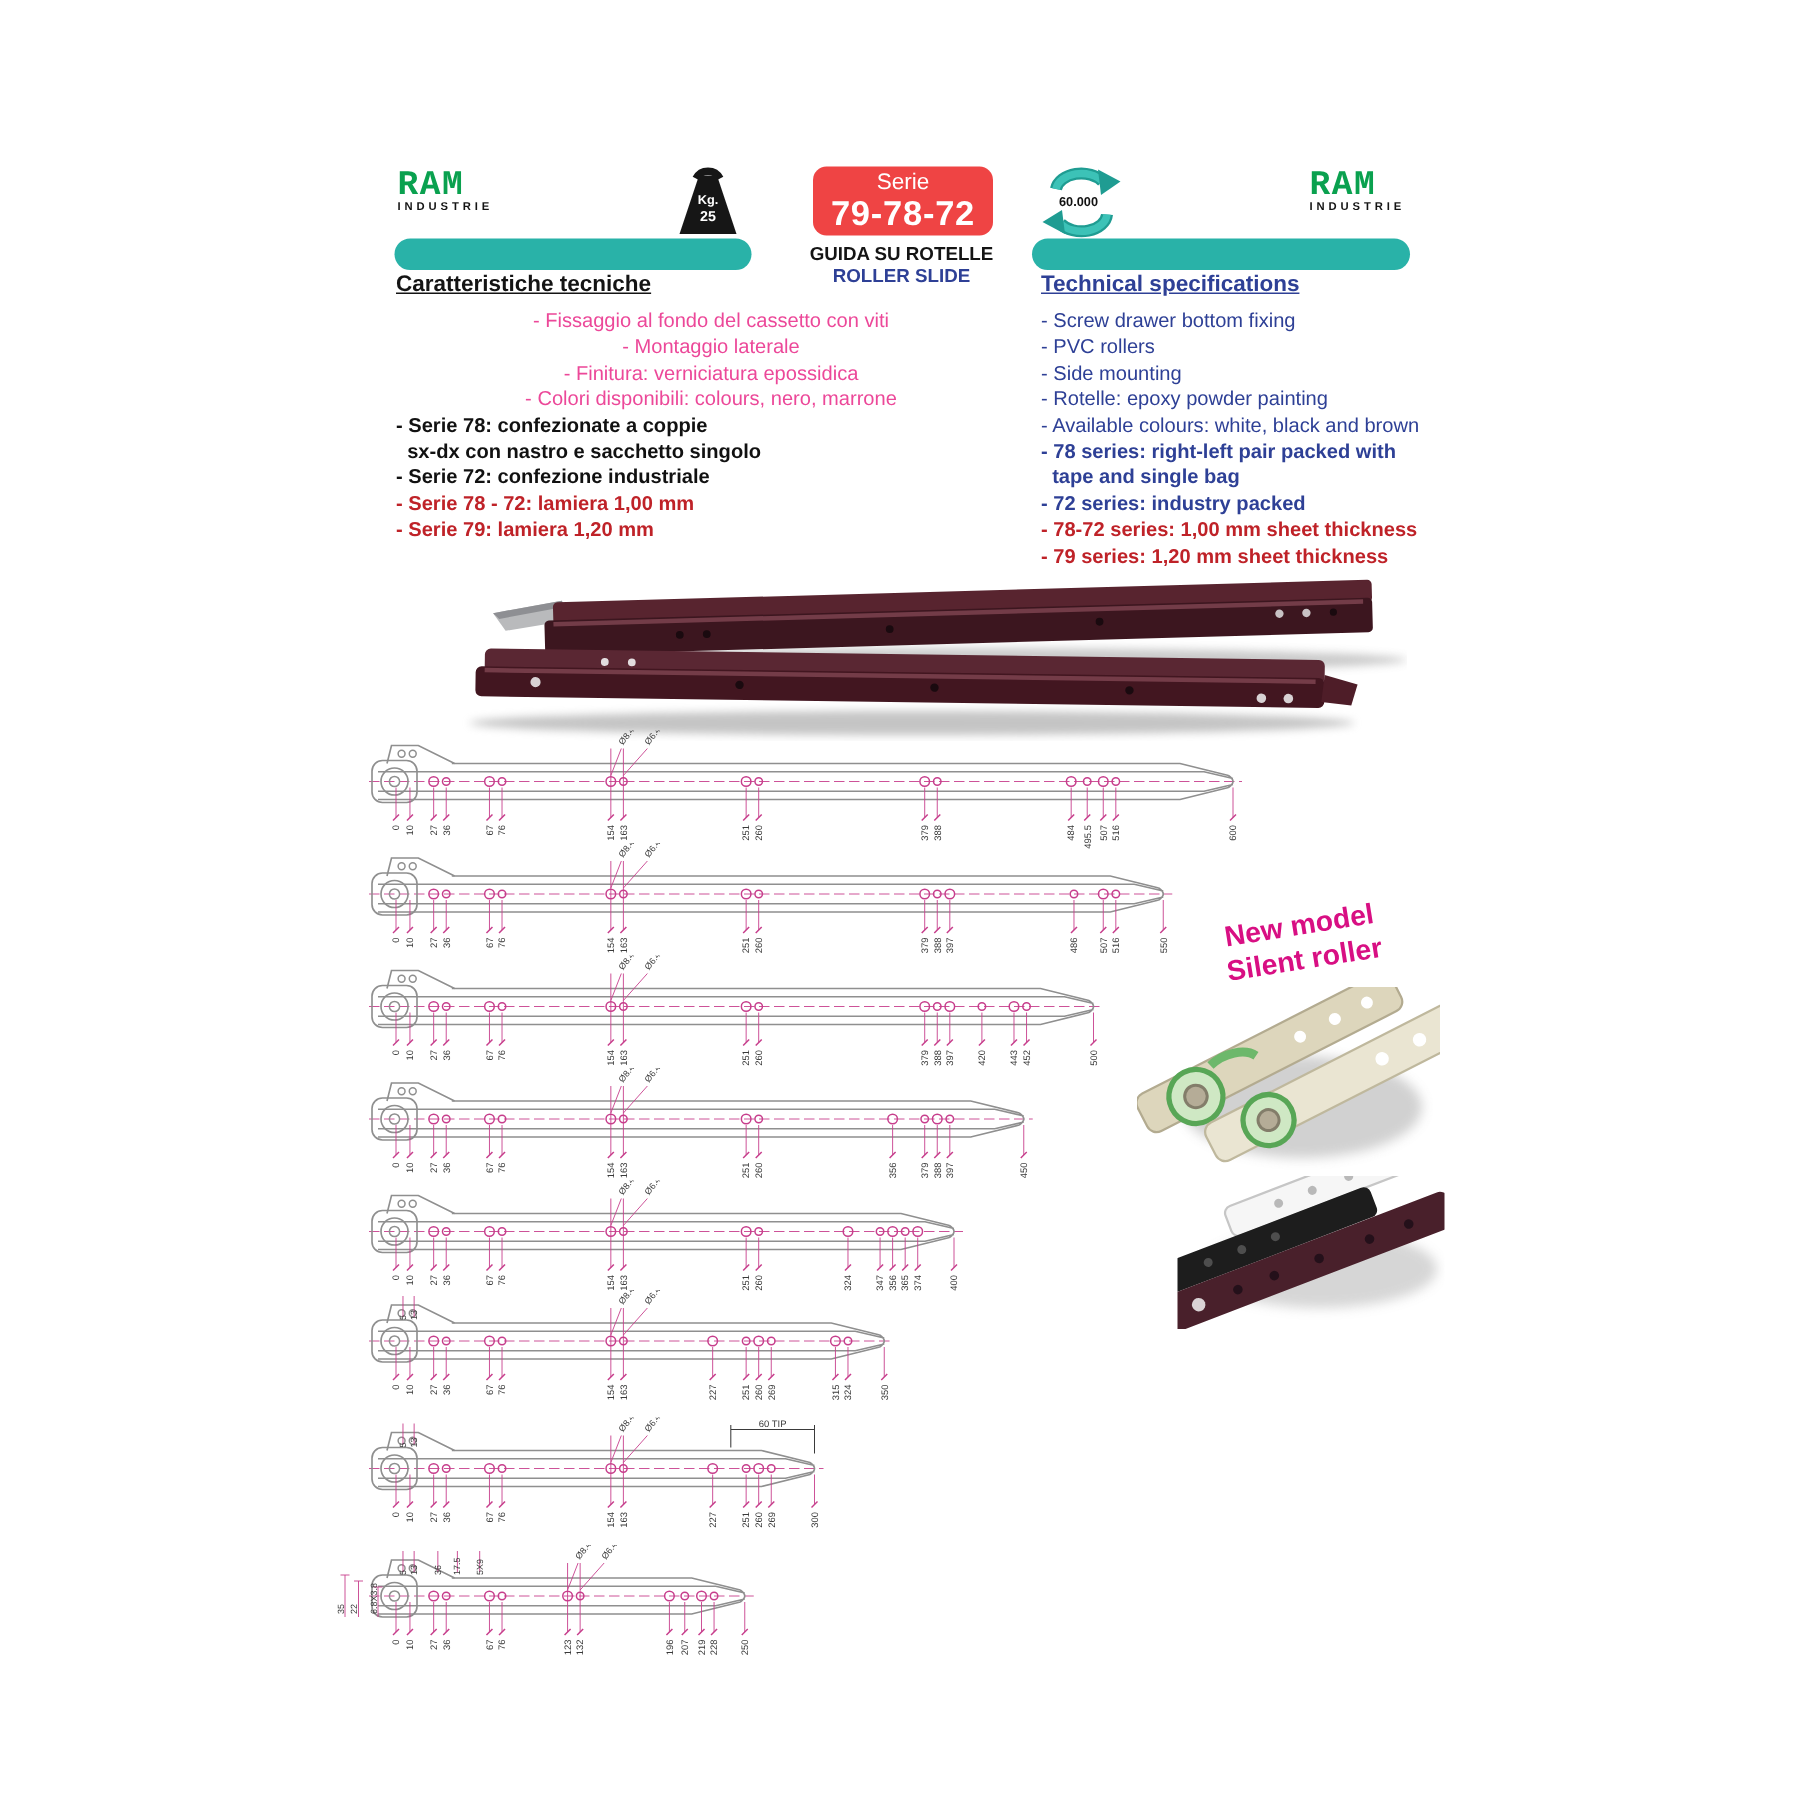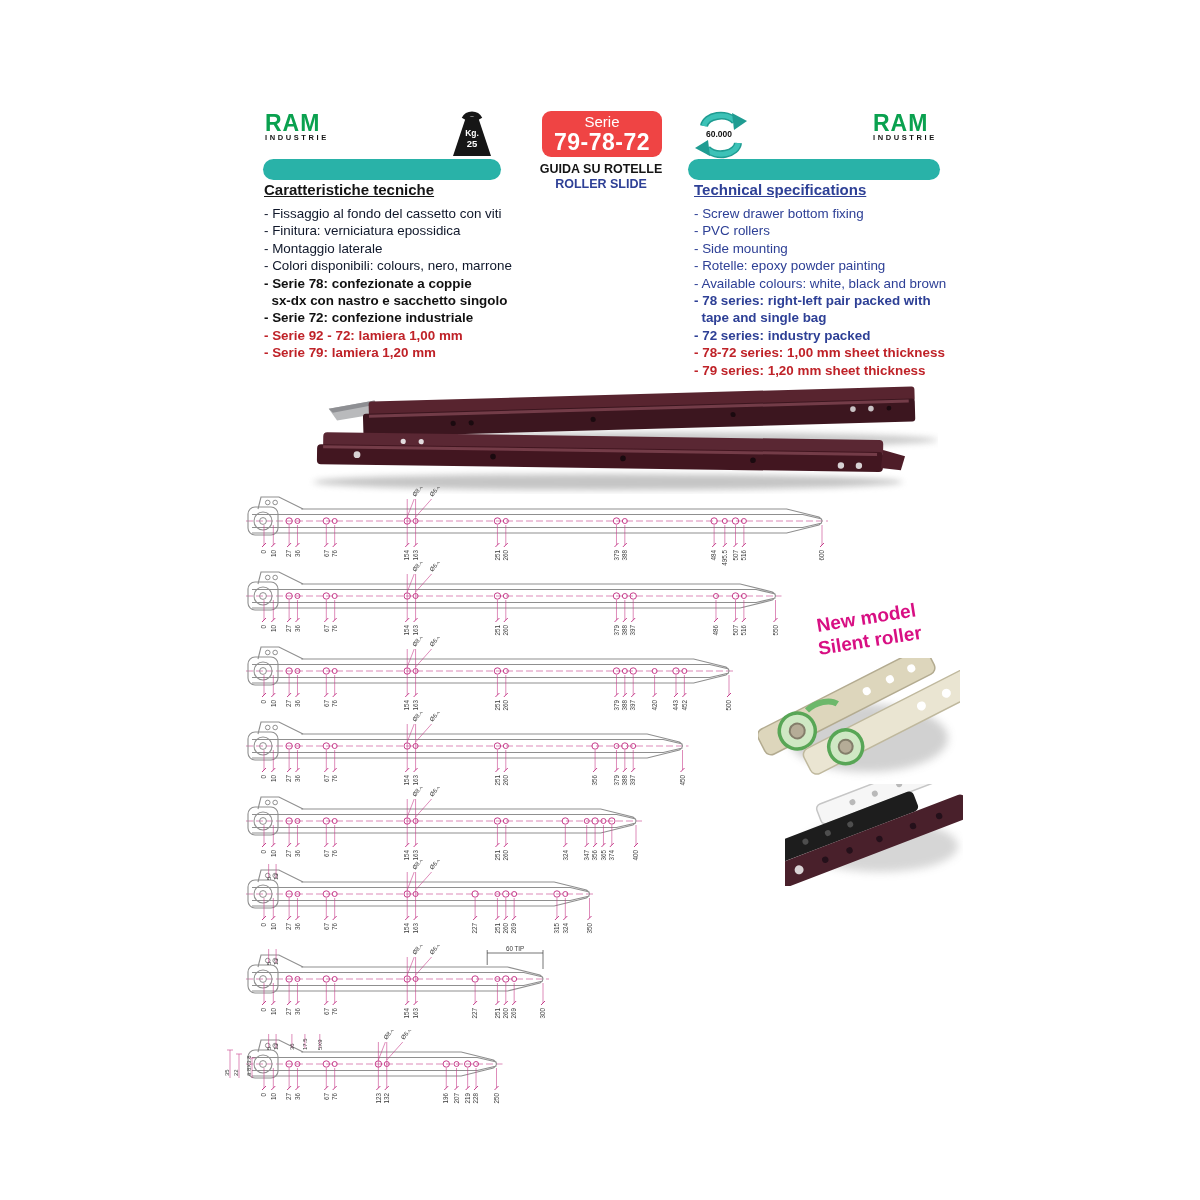--- a/index.html
+++ b/index.html
@@ -1,31 +1,31 @@
 <!DOCTYPE html>
 <html><head>
 <meta charset="utf-8">
 <style>
   html,body{margin:0;padding:0;background:#fff;}
   .page{position:relative;width:1200px;height:1200px;background:#ffffff;
         font-family:"Liberation Sans",sans-serif;overflow:hidden;}
   .abs{position:absolute;}
-  .logo-ram{color:#0aa14f;font-weight:bold;font-size:23px;line-height:19px;letter-spacing:1px;}
+  .logo-ram{color:#0aa14f;font-weight:bold;font-size:23px;line-height:19px;letter-spacing:1px;font-family:Liberation Mono, monospace;}
   .logo-sub{font-size:7.5px;letter-spacing:2.6px;color:#141414;font-weight:bold;}
   .teal-bar{height:21px;border-radius:11px;background:#29b2a8;}
   .serie-badge{width:120px;height:46px;border-radius:9px;background:#ef4444;color:#fff;
                text-align:center;padding-top:2px;box-sizing:border-box;}
   .serie-line1{font-size:15px;line-height:17px;}
   .serie-line2{font-size:23px;font-weight:bold;line-height:24px;letter-spacing:.5px;}
   .prod-it{font-size:12.5px;font-weight:bold;color:#141414;text-align:center;width:200px;}
   .prod-en{font-size:12.5px;font-weight:bold;color:#2e4096;text-align:center;width:200px;}
   .spec-title{font-weight:bold;font-size:15px;color:#141414;text-decoration:underline;margin-bottom:7px;}
   .spec-title.en{color:#2e4096;}
   .spec-line{font-size:13.4px;line-height:17.4px;white-space:pre-wrap;}
-  .it-normal{color:#0f172a;}
+  .it-normal{color:#ec4899;text-align:center;}
   .it-bold{color:#111;font-weight:bold;}
   .it-red{color:#bf2228;font-weight:bold;}
   .en-normal{color:#2e4096;}
   .en-bold{color:#2e4096;font-weight:bold;}
   .en-red{color:#bf2228;font-weight:bold;}
   .new-model{transform:rotate(-9deg);color:#d80f83;font-weight:bold;font-size:19px;
              line-height:23px;text-align:center;width:160px;}
   .drawing{position:absolute;pointer-events:none;}
 </style>
 </head>
@@ -67,27 +67,27 @@
   <div class="abs" style="left:873px;top:114px">
     <div class="logo-ram">RAM</div>
     <div class="logo-sub">INDUSTRIE</div>
   </div>
   <div class="abs teal-bar" style="left:688px;top:159px;width:252px"></div>
 
   <div class="abs" style="left:264px;top:181px;width:420px">
     <div class="spec-title">Caratteristiche tecniche</div>
     <div id="it-list">
         <div class="spec-line it-normal">- Fissaggio al fondo del cassetto con viti</div>
+        <div class="spec-line it-normal">- Montaggio laterale</div>
         <div class="spec-line it-normal">- Finitura: verniciatura epossidica</div>
-        <div class="spec-line it-normal">- Montaggio laterale</div>
         <div class="spec-line it-normal">- Colori disponibili: colours, nero, marrone</div>
         <div class="spec-line it-bold">- Serie 78: confezionate a coppie</div>
         <div class="spec-line it-bold">  sx-dx con nastro e sacchetto singolo</div>
         <div class="spec-line it-bold">- Serie 72: confezione industriale</div>
-        <div class="spec-line it-red">- Serie 92 - 72: lamiera 1,00 mm</div>
+        <div class="spec-line it-red">- Serie 78 - 72: lamiera 1,00 mm</div>
         <div class="spec-line it-red">- Serie 79: lamiera 1,20 mm</div>
       </div>
   </div>
 
   <div class="abs" style="left:694px;top:181px;width:270px">
     <div class="spec-title en">Technical specifications</div>
     <div id="en-list">
         <div class="spec-line en-normal">- Screw drawer bottom fixing</div>
         <div class="spec-line en-normal">- PVC rollers</div>
         <div class="spec-line en-normal">- Side mounting</div>

